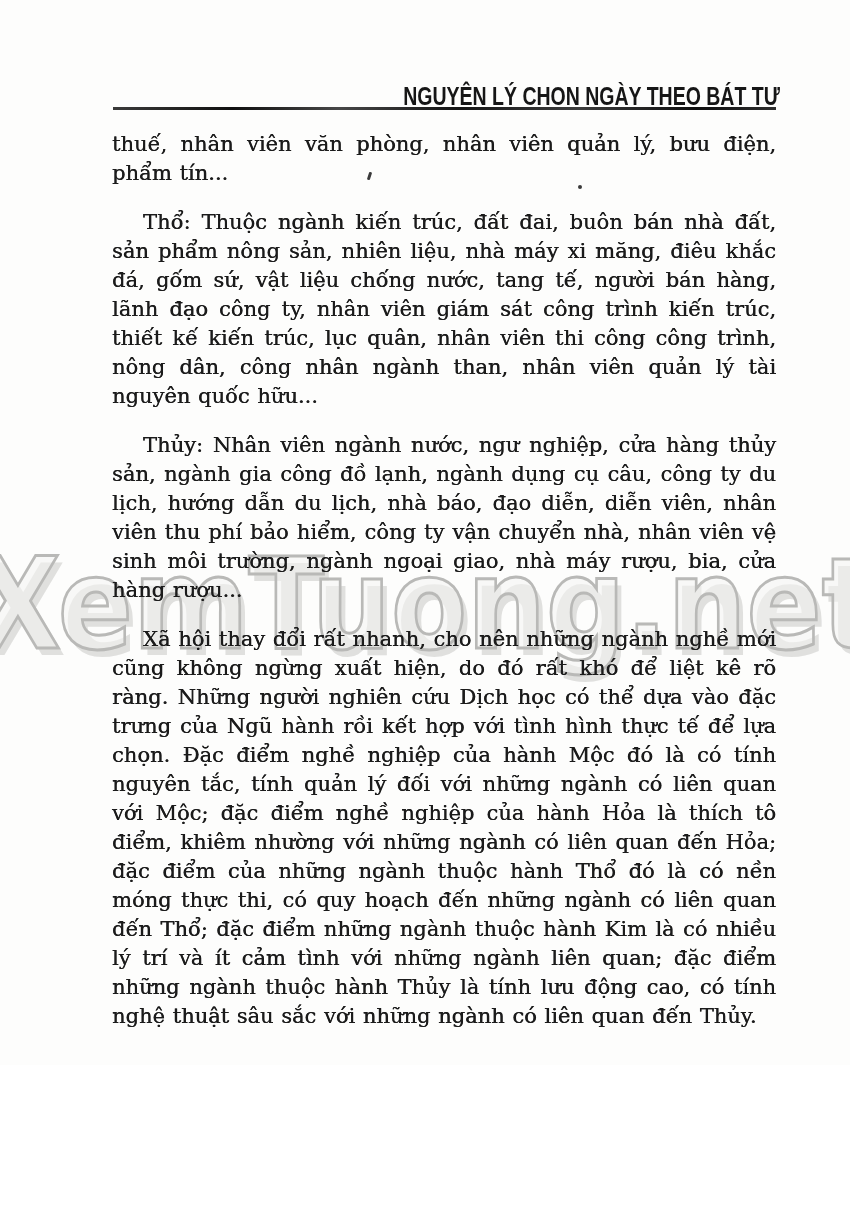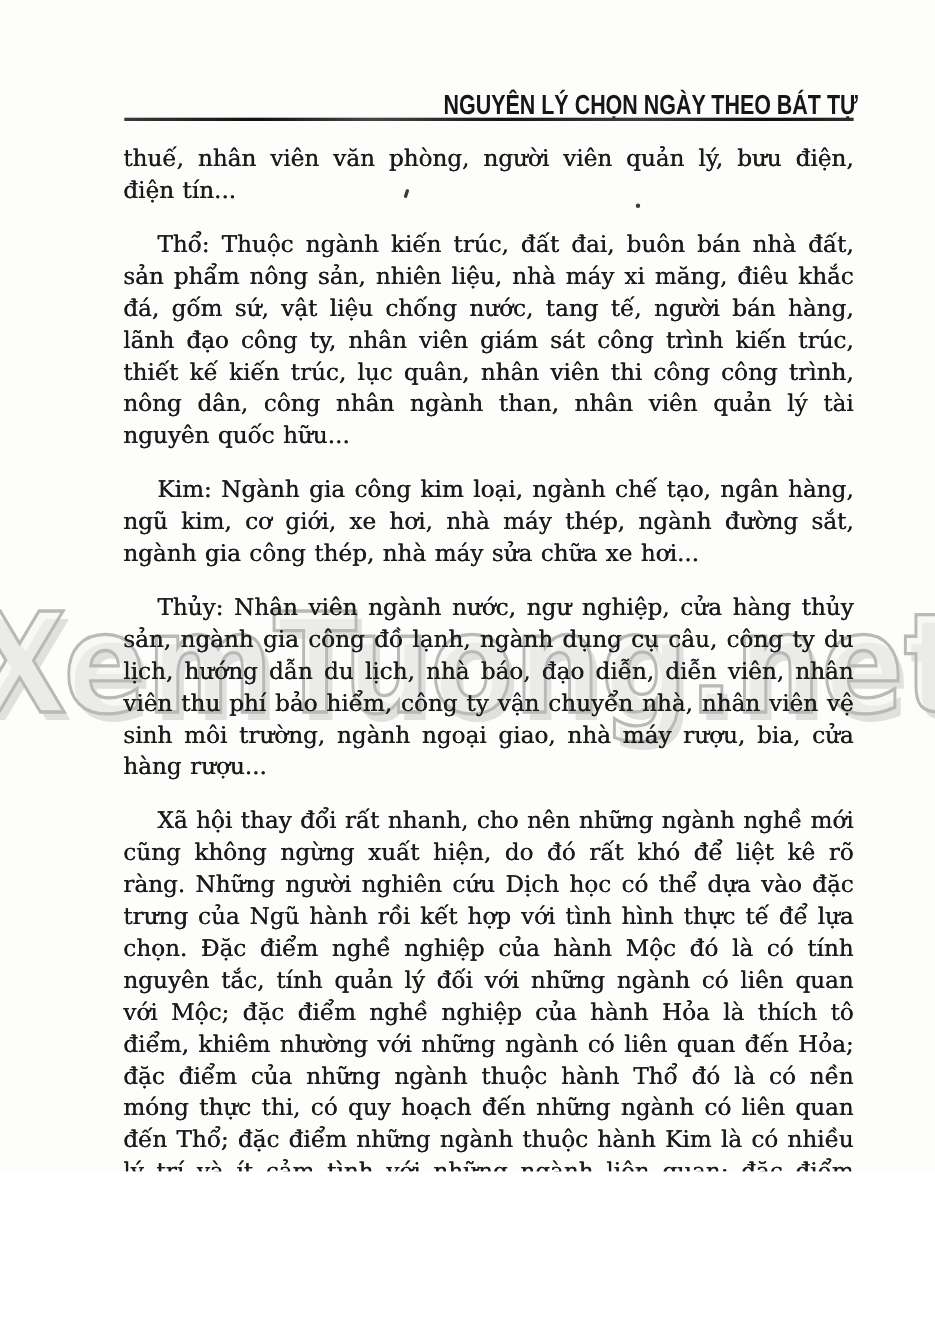--- a/index.html
+++ b/index.html
@@ -115,23 +115,22 @@
 <body>
 
 <div class="page">
 
   <div class="header-title">NGUYÊN LÝ CHỌN NGÀY THEO BÁT TỰ</div>
   <div class="header-rule"></div>
 
   <div class="watermark">XemTuong.net</div>
 
   <div class="body-text">
-    <p class="para no-indent">thuế, nhân viên văn phòng, người viên quản lý, bưu điện, điện tín...</p>
+    <p class="para no-indent">thuế, nhân viên văn phòng, nhân viên quản lý, bưu điện, phẩm tín...</p>
     <p class="para">Thổ: Thuộc ngành kiến trúc, đất đai, buôn bán nhà đất, sản phẩm nông sản, nhiên liệu, nhà máy xi măng, điêu khắc đá, gốm sứ, vật liệu chống nước, tang tế, người bán hàng, lãnh đạo công ty, nhân viên giám sát công trình kiến trúc, thiết kế kiến trúc, lục quân, nhân viên thi công công trình, nông dân, công nhân ngành than, nhân viên quản lý tài nguyên quốc hữu...</p>
-    <p class="para">Kim: Ngành gia công kim loại, ngành chế tạo, ngân hàng, ngũ kim, cơ giới, xe hơi, nhà máy thép, ngành đường sắt, ngành gia công thép, nhà máy sửa chữa xe hơi...</p>
     <p class="para">Thủy: Nhân viên ngành nước, ngư nghiệp, cửa hàng thủy sản, ngành gia công đồ lạnh, ngành dụng cụ câu, công ty du lịch, hướng dẫn du lịch, nhà báo, đạo diễn, diễn viên, nhân viên thu phí bảo hiểm, công ty vận chuyển nhà, nhân viên vệ sinh môi trường, ngành ngoại giao, nhà máy rượu, bia, cửa hàng rượu...</p>
     <p class="para">Xã hội thay đổi rất nhanh, cho nên những ngành nghề mới cũng không ngừng xuất hiện, do đó rất khó để liệt kê rõ ràng. Những người nghiên cứu Dịch học có thể dựa vào đặc trưng của Ngũ hành rồi kết hợp với tình hình thực tế để lựa chọn. Đặc điểm nghề nghiệp của hành Mộc đó là có tính nguyên tắc, tính quản lý đối với những ngành có liên quan với Mộc; đặc điểm nghề nghiệp của hành Hỏa là thích tô điểm, khiêm nhường với những ngành có liên quan đến Hỏa; đặc điểm của những ngành thuộc hành Thổ đó là có nền móng thực thi, có quy hoạch đến những ngành có liên quan đến Thổ; đặc điểm những ngành thuộc hành Kim là có nhiều lý trí và ít cảm tình với những ngành liên quan; đặc điểm những ngành thuộc hành Thủy là tính lưu động cao, có tính nghệ thuật sâu sắc với những ngành có liên quan đến Thủy.</p>
   </div>
 
   <div class="artifact artifact-tick"></div>
   <div class="artifact artifact-dot"></div>
 
   <div class="footer"><span>Qúy vị hãy vào trang chủ </span><span class="brand">XemTuong.net</span><span> để xem thêm nhiều mục hay khác</span></div>
 
   <div class="page-number">67</div>

